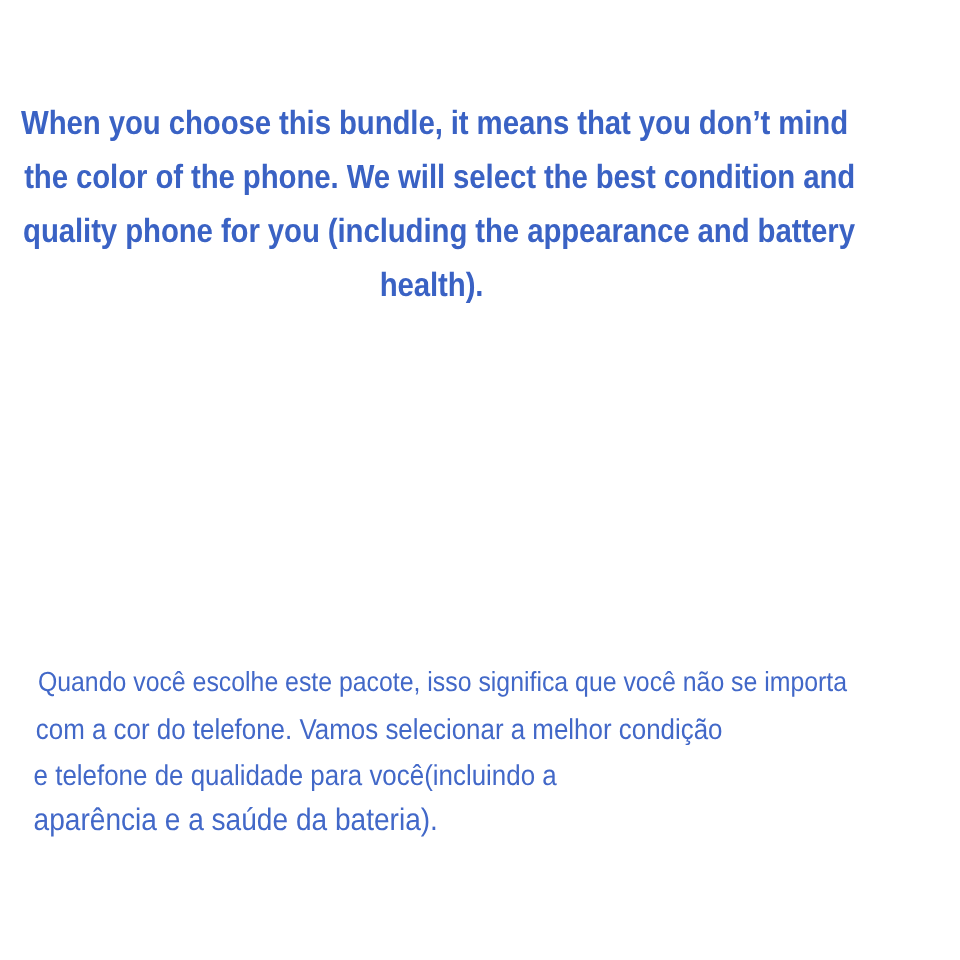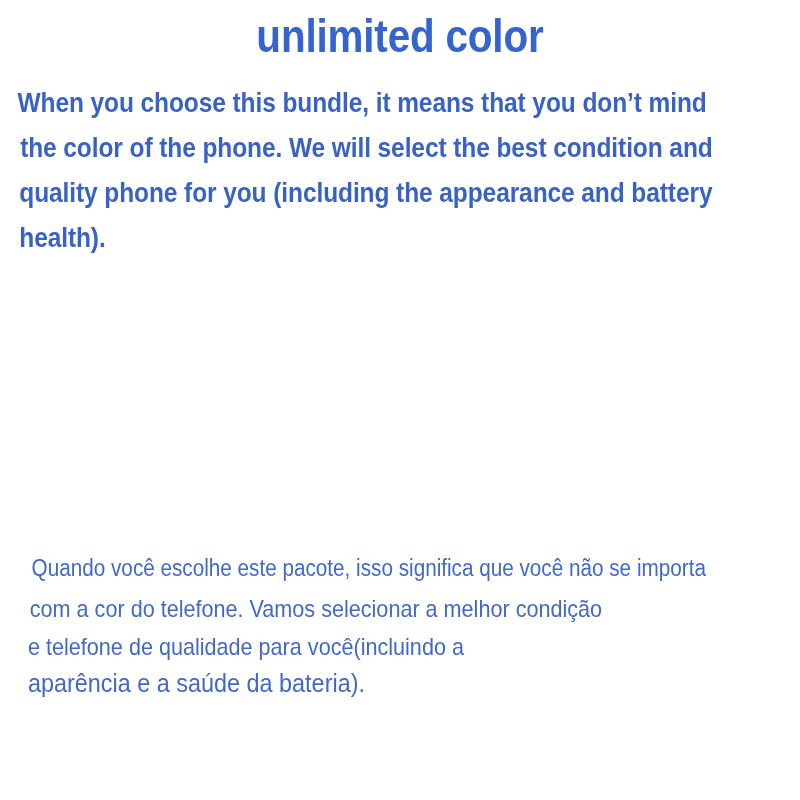--- a/index.html
+++ b/index.html
@@ -48,21 +48,21 @@
     position: absolute;
     left: 0;
     width: 800px;
   }
   .line {
     white-space: nowrap;
     display: block;
   }
 
   
-  .en-block { top: 80px; }
+  .en-block { top: 80px; text-align: center; }
   .en-line {
     color: #3a62c4;
     font-family: "Liberation Sans Narrow", "Liberation Sans", "DejaVu Sans Condensed", sans-serif;
     font-size: 28px;
     font-weight: 700;
     line-height: 45px;
     letter-spacing: -0.1px;
     transform: scaleX(0.875);
     transform-origin: 0 50%;
   }
@@ -102,23 +102,20 @@
   .pt-line.l1 { padding-left: 14px; font-size: 23px; }
   .pt-line.l2 { padding-left: 12px; font-size: 24px; line-height: 41px; }
   .pt-line.l3 { padding-left: 10px; font-size: 24px; line-height: 36px; }
   .pt-line.l4 { padding-left: 10px; font-size: 26px; line-height: 36px; }
 </style>
 </head>
 <body>
 
 <div id="page">
 
-  <div class="title-block">
-    <span class="title-text">unlimited color</span>
-  </div>
 
   <div class="para en-block">
     <span class="line en-line l1">When you choose this bundle, it means that you don’t mind</span>
     <span class="line en-line l2">the color of the phone. We will select the best condition and</span>
     <span class="line en-line l3">quality phone for you (including the appearance and battery</span>
     <span class="line en-line l4">health).</span>
   </div>
 
 
   <div class="para pt-block">

